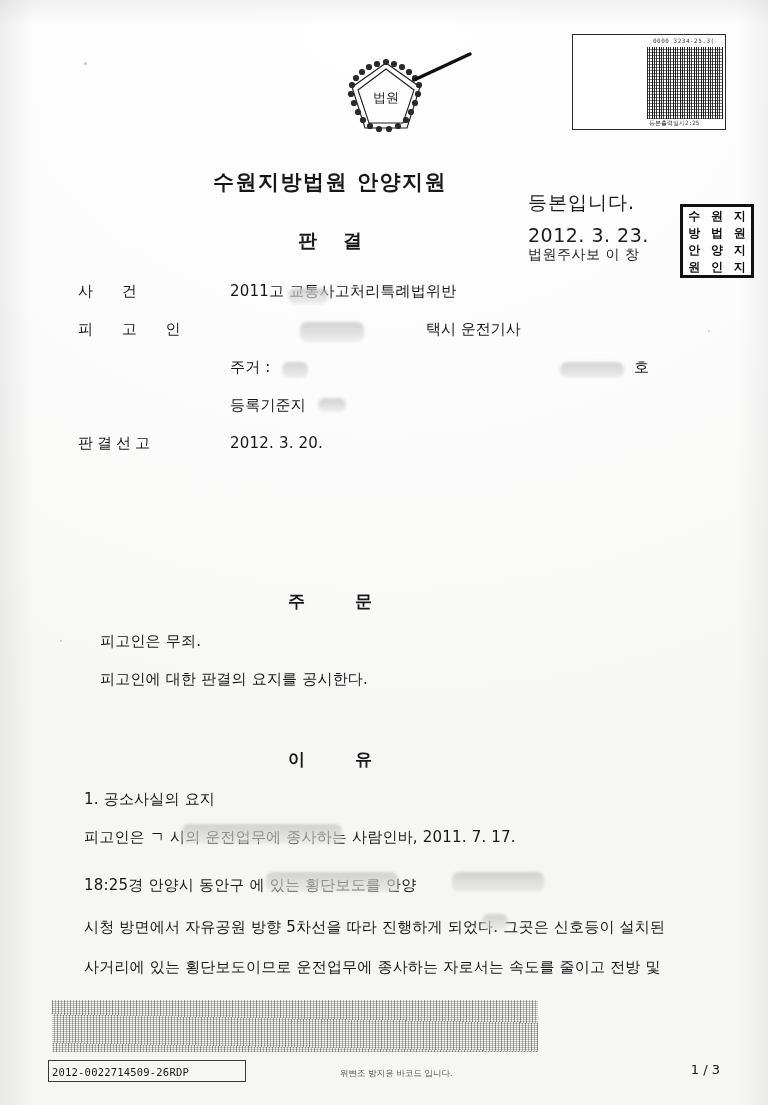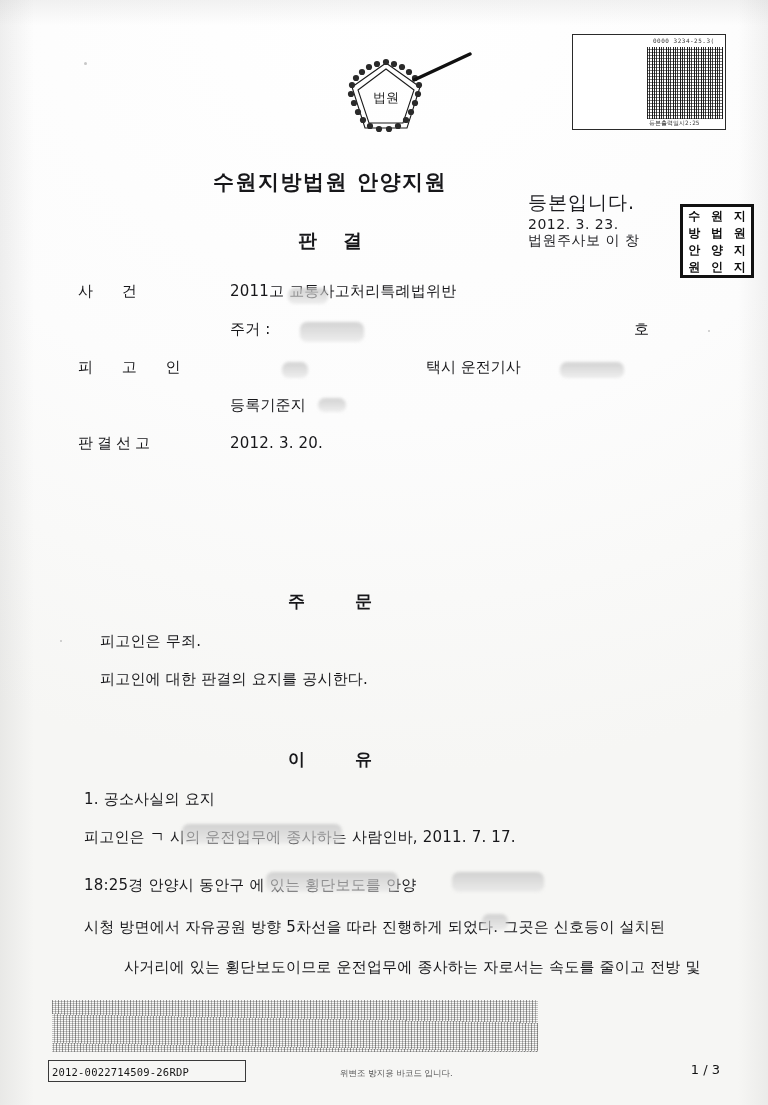--- a/index.html
+++ b/index.html
@@ -121,22 +121,22 @@
     height: 96px;
     font-family: "DejaVu Sans", sans-serif;
     color: #1c1c20;
   }
   .cert-title {
     font-size: 19px;
     letter-spacing: 1px;
     white-space: nowrap;
   }
   .cert-date {
-    margin-top: 0;
-    font-size: 14px;
+    margin-top: 8px;
+    font-size: 19px;
     letter-spacing: .5px;
     white-space: nowrap;
   }
   .cert-officer {
     font-size: 14px;
     letter-spacing: .5px;
     white-space: nowrap;
   }
   .cert-seal {
     position: absolute;
@@ -409,27 +409,27 @@
     <div class="doc-type">판결</div>
 
     <div class="meta">
 
       <div class="row">
         <span class="lbl">사  건</span>
         <span class="val">2011고    교통사고처리특례법위반</span>
       </div>
 
       <div class="row">
+        <span class="lbl">피 고 인</span>
+        <span class="val-right" style="left:348px;">택시 운전기사</span>
+      </div>
+
+      <div class="row">
         <span class="val">주거 :</span>
         <span class="val-right" style="left:556px;">      호</span>
-      </div>
-
-      <div class="row">
-        <span class="lbl">피 고 인</span>
-        <span class="val-right" style="left:348px;">택시 운전기사</span>
       </div>
 
       <div class="row">
         <span class="val">등록기준지</span>
       </div>
 
 
 
       <div class="row">
         <span class="lbl" style="letter-spacing:4px;">판결선고</span>
@@ -446,21 +446,21 @@
     <div class="section-head" style="top:590px;">주  문</div>
     <div class="para" style="left:100px;top:632px;">피고인은 무죄.</div>
     <div class="para" style="left:100px;top:670px;">피고인에 대한 판결의 요지를 공시한다.</div>
 
     <div class="section-head" style="top:748px;">이  유</div>
     <div class="para" style="left:84px;top:790px;">1. 공소사실의 요지</div>
 
     <div class="para" style="left:84px;top:828px;">피고인은 ㄱ              시의 운전업무에 종사하는 사람인바, 2011. 7. 17.</div>
     <div class="para" style="left:84px;top:876px;">18:25경 안양시 동안구                  에 있는               횡단보도를 안양</div>
     <div class="para" style="left:84px;top:918px;">시청 방면에서 자유공원 방향 5차선을 따라 진행하게 되었다. 그곳은 신호등이 설치된</div>
-    <div class="para" style="left:84px;top:958px;margin-left:40px;">사거리에 있는 횡단보도이므로 운전업무에 종사하는 자로서는 속도를 줄이고 전방 및</div>
+    <div class="para" style="left:84px;top:958px;">사거리에 있는 횡단보도이므로 운전업무에 종사하는 자로서는 속도를 줄이고 전방 및</div>
 
     <div class="redact" style="left:182px;top:824px;width:160px;height:20px;"></div>
     <div class="redact" style="left:266px;top:872px;width:132px;height:20px;"></div>
     <div class="redact" style="left:452px;top:872px;width:92px;height:20px;"></div>
     <div class="redact" style="left:482px;top:914px;width:26px;height:16px;"></div>
   </div>
 
   <div class="smear"></div>
 
   <div class="footer-rule"></div>

